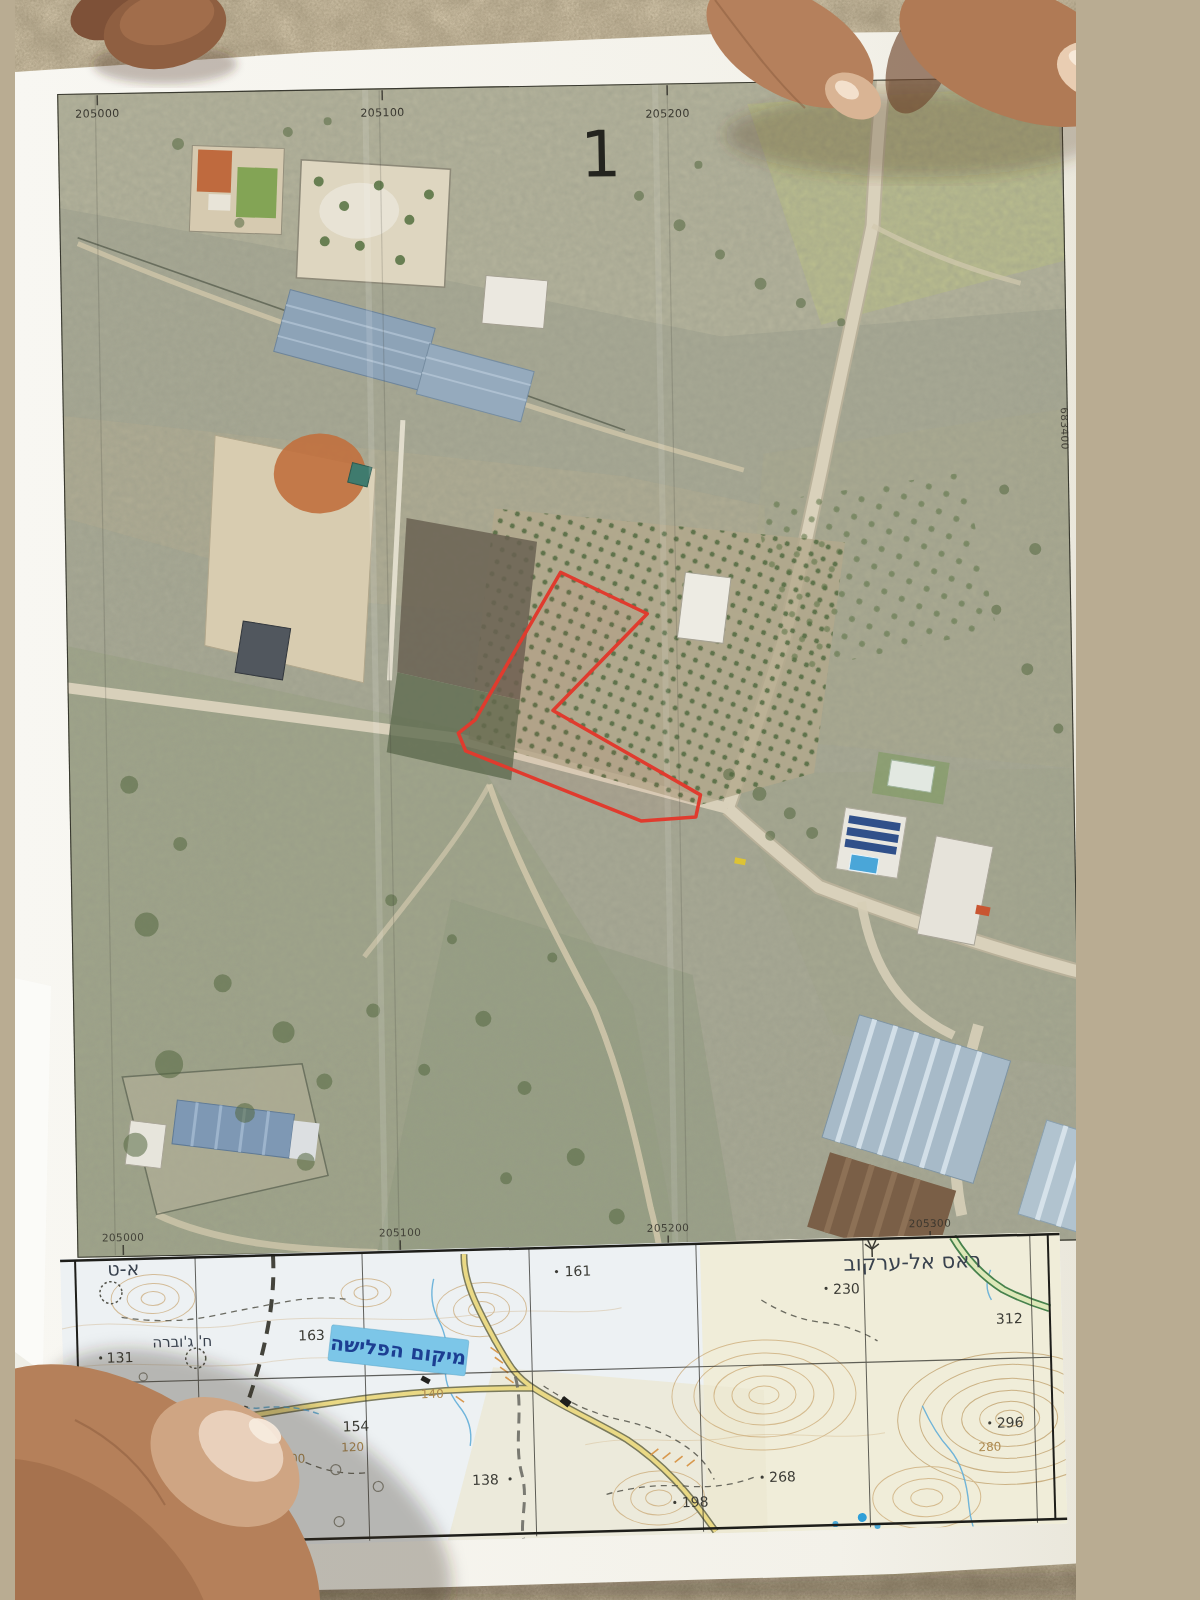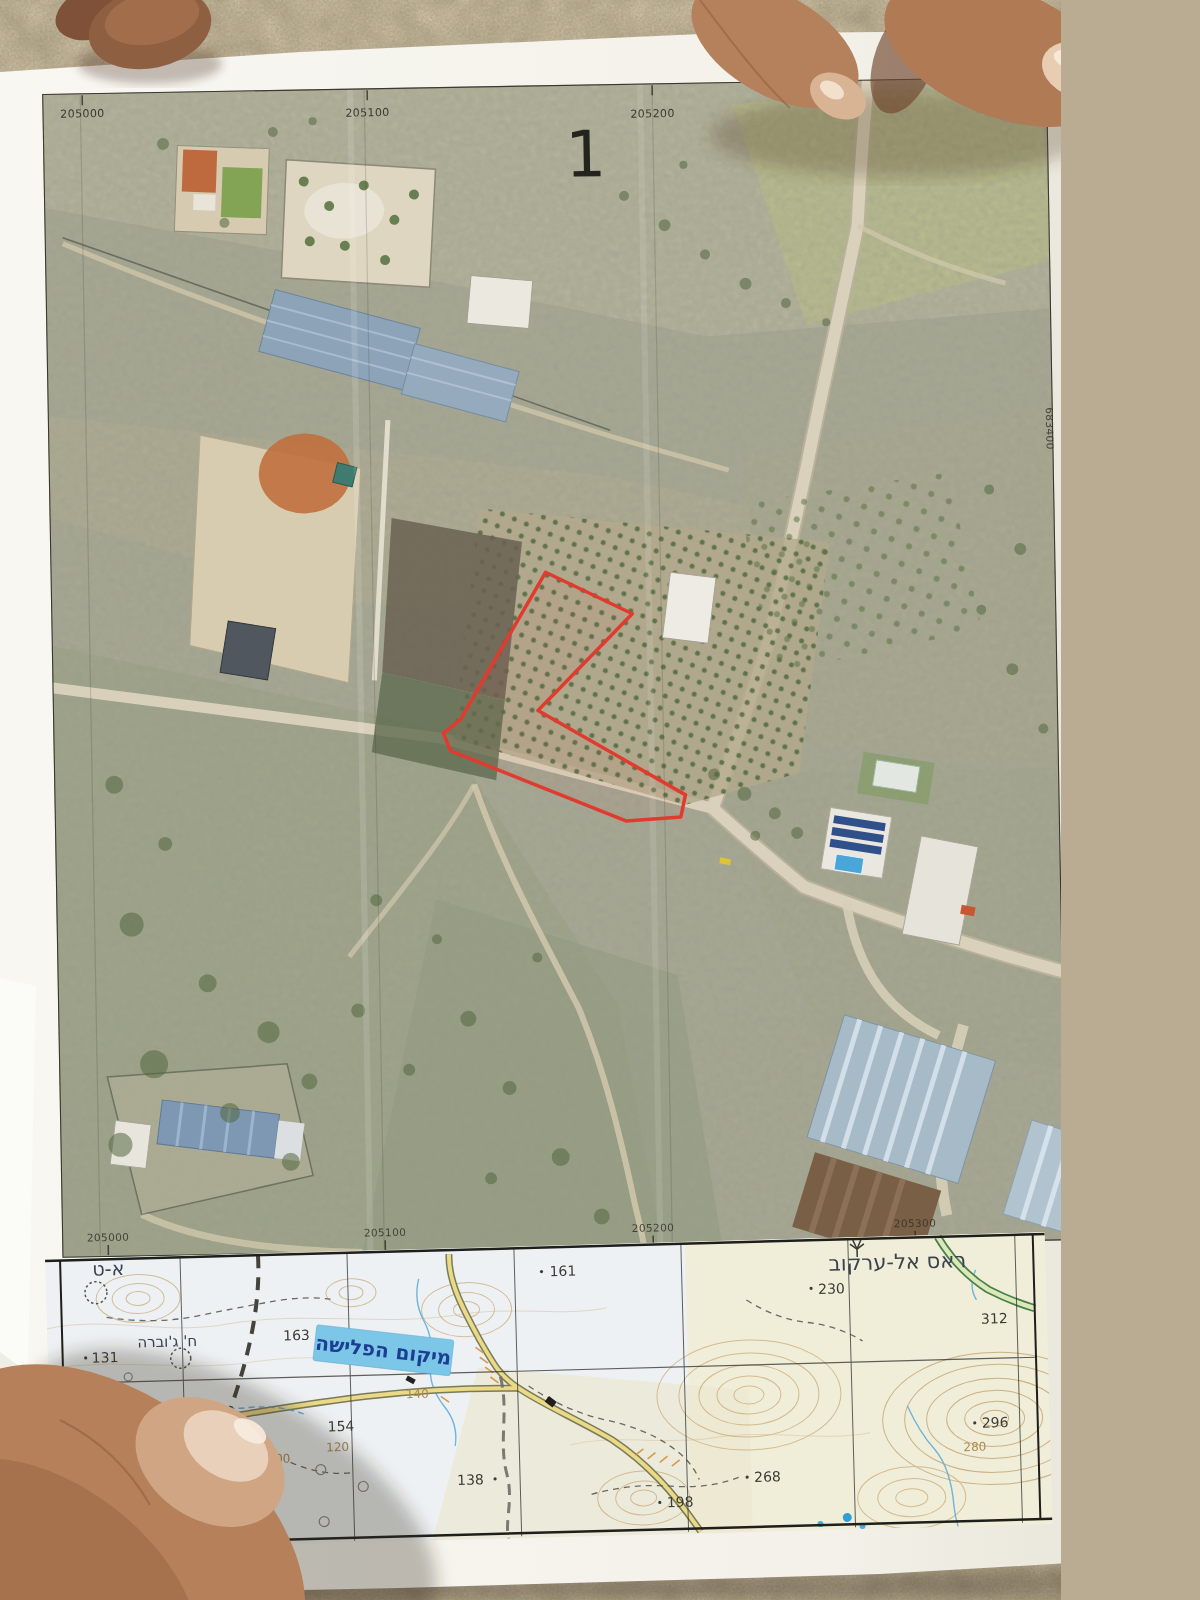--- a/index.html
+++ b/index.html
@@ -1,17 +1,17 @@
 <!DOCTYPE html>
 <html><head>
 <meta charset="utf-8">
 <style>
   html,body{margin:0;padding:0;background:#b9ac92;}
   .stage{position:relative;width:1061px;height:1600px;overflow:hidden;background:#cfc2a7;
-         font-family:"DejaVu Sans",sans-serif;}
+         font-family:"DejaVu Sans",sans-serif;margin-left:15px;}
   svg{position:absolute;inset:0;display:block;}
   text{font-family:"DejaVu Sans",sans-serif;}
   .coord{font-size:11px;fill:#2e2c26;opacity:.9;letter-spacing:.4px;}
   .coordB{font-size:10.5px;fill:#34322b;opacity:.85;letter-spacing:.4px;}
   .he{fill:#39424e;}
   .spot{font-size:14px;fill:#3c3c36;}
   .cont{font-size:12px;fill:#ad8a50;}
   .sheet1{font-size:64px;fill:#24241f;}
 </style>
 </head>

